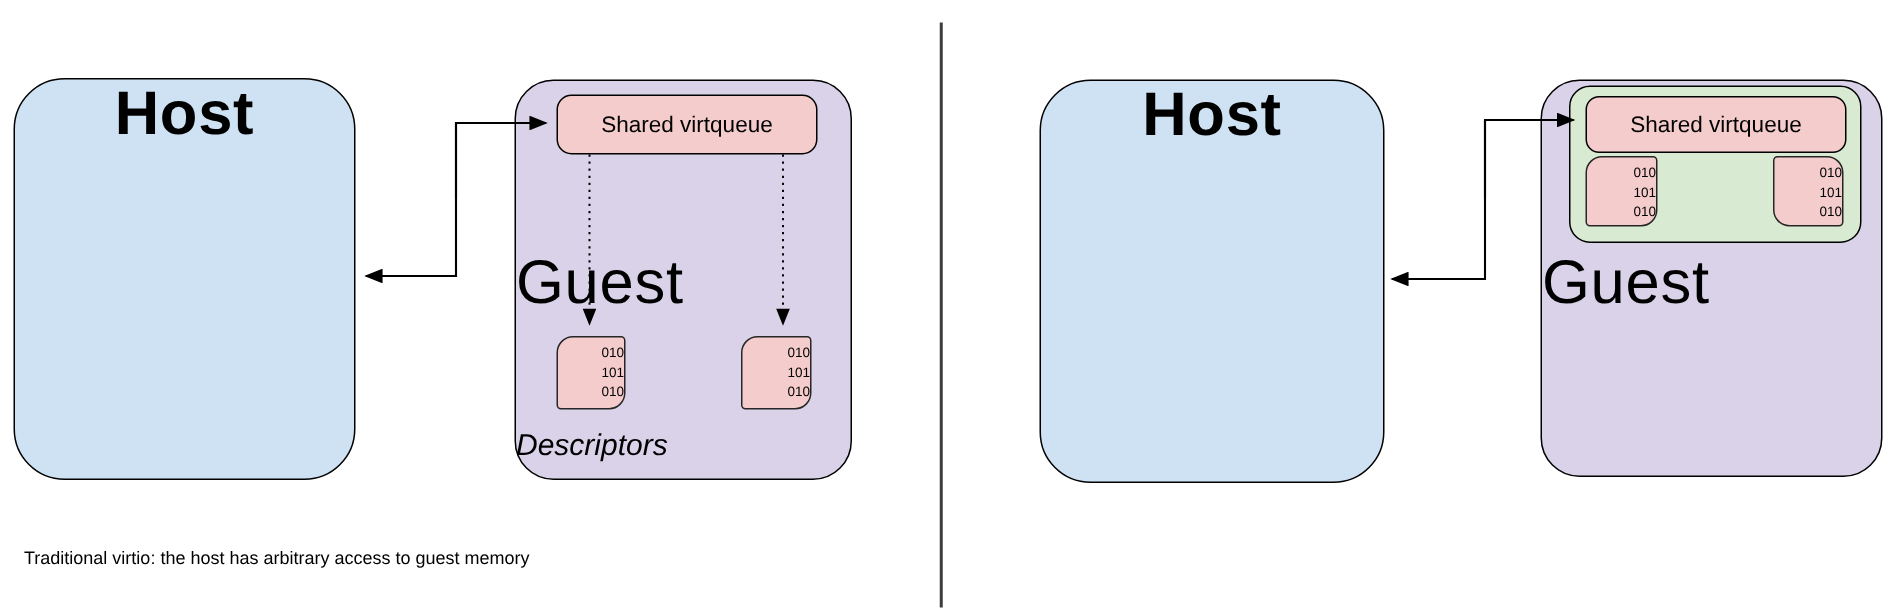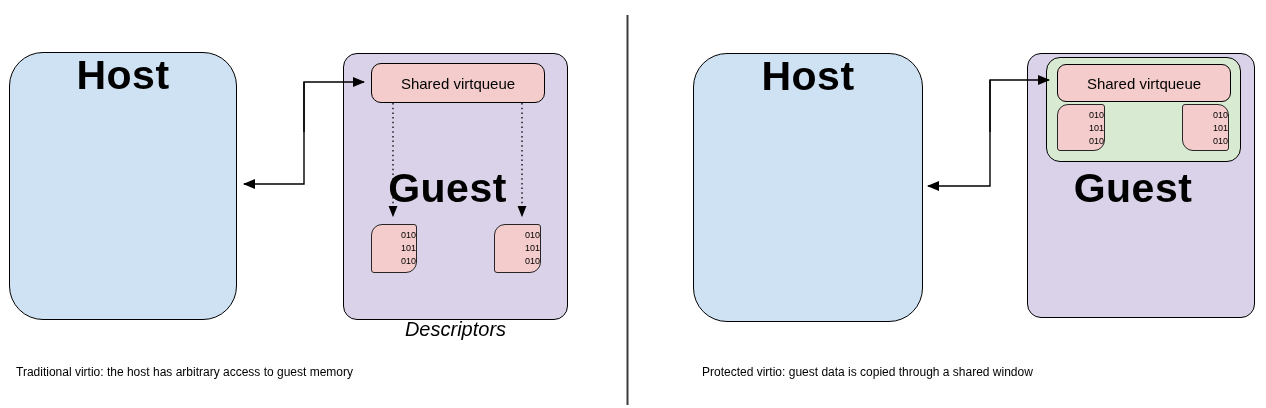--- a/index.html
+++ b/index.html
@@ -12,50 +12,50 @@
     font-family:"Liberation Sans","DejaVu Sans",sans-serif;color:#000;
     overflow:hidden;
   }
   .box{position:absolute;box-sizing:border-box;}
   .host{
     background:var(--host_fill);border:1.6px solid var(--outline);
     border-radius:34px;display:flex;align-items:flex-start;justify-content:center;
   }
   .guest{
     background:var(--guest_fill);border:1.6px solid var(--outline);
-    border-radius:14px;
+    border-radius:26px;
   }
   .big-label{
     font-size:41px;font-weight:bold;line-height:44px;letter-spacing:.5px;
   }
   .guest-label{
-    position:absolute;left:0;right:16px;top:112px;text-align:center;
-    font-size:41px;font-weight:bold;line-height:44px;letter-spacing:.5px;
+    position:absolute;left:0;right:16px;top:112px;text-align:left;
+    font-size:41px;font-weight:normal;line-height:44px;letter-spacing:.5px;
   }
   .vq{
     position:absolute;background:var(--queue_fill);
     border:1.5px solid var(--outline);border-radius:10px;
     display:flex;align-items:center;justify-content:center;
     font-size:15px;
   }
   .cell{
     position:absolute;background:var(--cell_fill);
     border:1.3px solid #262626;
     font-size:9px;line-height:13px;text-align:right;
     white-space:pre-line;padding-top:4px;box-sizing:border-box;
   }
   .cell.rad-a{border-radius:11px 3px 11px 3px;}
   .cell.rad-b{border-radius:3px 11px 3px 11px;}
   .window{
     position:absolute;background:var(--window_fill);
     border:1.5px solid var(--outline);border-radius:14px;
   }
   .descriptors{
-    position:absolute;left:0;right:0;top:230px;text-align:center;
-    font-style:italic;font-size:20px;line-height:26px;margin-top:32px;
+    position:absolute;left:0;right:0;top:230px;
+    font-style:italic;font-size:20px;line-height:26px;
   }
   .caption{
     position:absolute;top:362px;font-size:12px;line-height:20px;white-space:nowrap;
   }
   .overlay{position:absolute;left:0;top:0;pointer-events:none;}
 </style>
 </head>
 <body>
 
 <div class="canvas">
@@ -92,21 +92,20 @@
       <div class="cell rad-a" style="left:10px;top:46px;width:48px;height:47px;">010
 101
 010</div>
       <div class="cell rad-b" style="left:135px;top:46px;width:47px;height:47px;">010
 101
 010</div>
     </div>
     <div class="guest-label">Guest</div>
   </div>
 
-  <div class="caption" style="left:702px;">Protected virtio: guest data is copied through a shared window</div>
 
   <svg class="overlay" width="1266" height="408" viewBox="0 0 1266 408">
     <defs>
       <marker id="arrow" viewBox="0 0 10 8" refX="9" refY="4" markerWidth="9" markerHeight="7" orient="auto">
         <path d="M0,0 L10,4 L0,8 z" fill="#000"></path>
       </marker>
     </defs>
 
     <path d="M 304,132 L 304,82 L 364,82" fill="none" stroke="#000" stroke-width="1.4" marker-end="url(#arrow)"></path>
     <path d="M 304,82 L 304,184 L 244,184" fill="none" stroke="#000" stroke-width="1.4" marker-end="url(#arrow)"></path>

